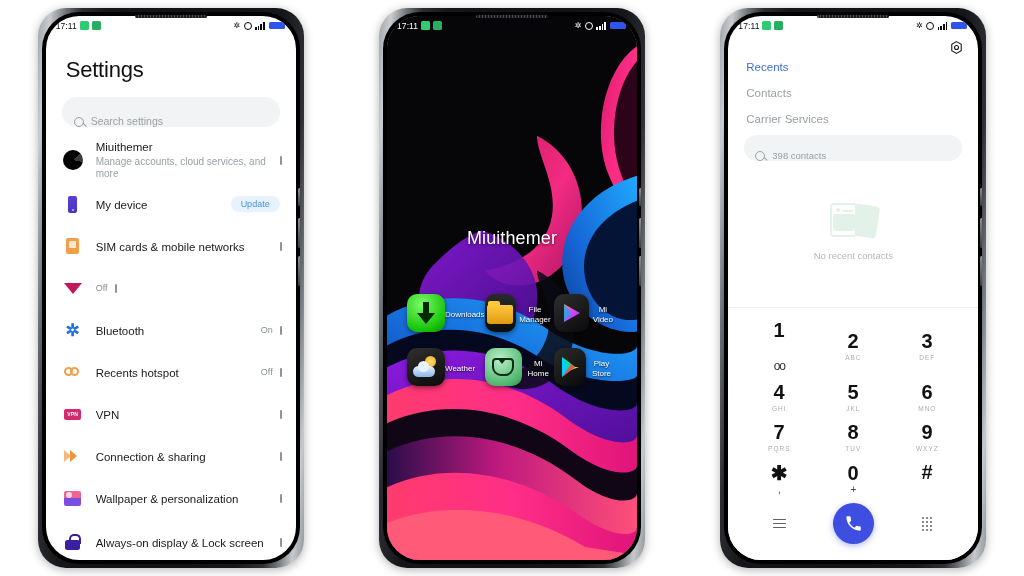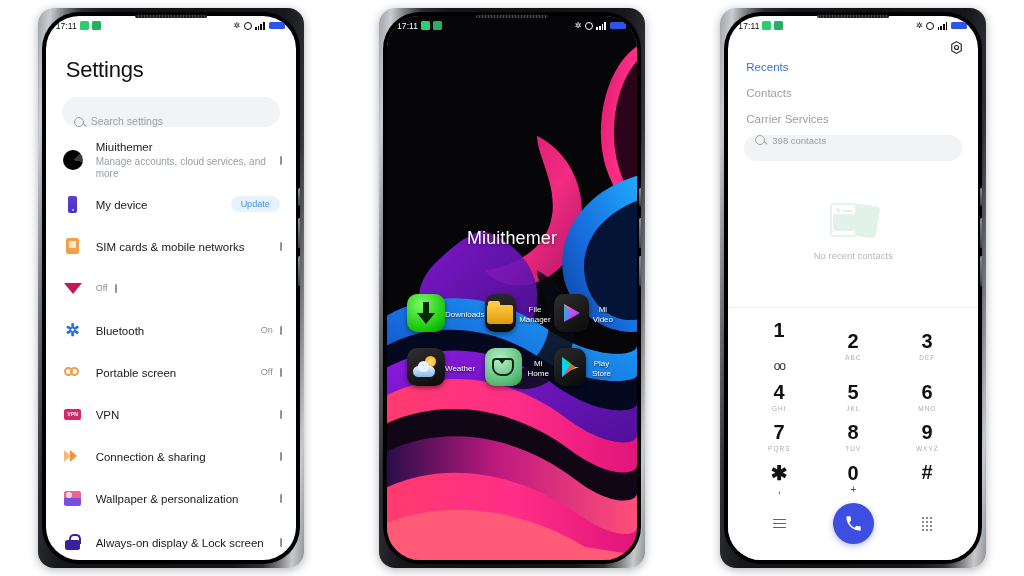--- a/index.html
+++ b/index.html
@@ -16,21 +16,21 @@
     display: flex;
     align-items: center;
     justify-content: space-around;
     background: #ffffff;
   }
 
   
   .phone {
     position: relative;
     width: 266px; height: 560px;
-    border-radius: 16px;
+    border-radius: 28px;
     background: linear-gradient(95deg,
         #9fa2a6 0%, #c9ccd0 4%, #6e7175 9%,
         #2a2c2f 14%, #15161a 22%, #111214 50%,
         #15161a 78%, #2e3033 87%,
         #7a7d81 92%, #c7cacd 96%, #8e9195 100%);
     padding: 4px;
     box-shadow: 0 2px 10px rgba(0,0,0,.30);
   }
   .phone-inner {
     position: relative;
@@ -288,21 +288,21 @@
     display: flex; gap: 14px; padding: 6px 18px 0 18px;
     align-items: baseline;
     flex-direction: column;
   }
   .tab { font-size: 11.5px; color: #9aa0a6; }
   .tab.active { color: #3d6fd6; }
   .dial-search {
     margin: 10px 16px 0 16px;
     height: 26px; border-radius: 13px;
     background: #f2f3f5;
-    display: flex; align-items: flex-start; gap: 7px; padding: 0 11px;
+    display: flex; align-items: flex-end; gap: 7px; padding: 0 11px;
   }
   .dial-search .search-ph { font-size: 9.5px; }
   .empty-area {
     flex: 1; display: flex; flex-direction: column;
     align-items: center; justify-content: center;
     gap: 7px; padding-bottom: 6px;
   }
   .empty-art { width: 50px; height: 42px; position: relative; opacity: .85; }
   .empty-art .card-b {
     position: absolute; right: 0; top: 4px;
@@ -449,21 +449,21 @@
               <span class="chev"></span>
             </div>
 
             <div class="srow">
               <span class="srow-ic">
                   <span class="i-hotspot">
                     <i></i>
                     <i></i>
                   </span>
                 </span>
-              <span class="srow-txt"><span class="srow-label">Portable screen</span></span>
+              <span class="srow-txt"><span class="srow-label">Recents hotspot</span></span>
               <span class="srow-val">Off</span>
               <span class="chev"></span>
             </div>
 
             <div class="srow">
               <span class="srow-ic">
                   <span class="i-vpn">VPN</span>
                 </span>
               <span class="srow-txt"><span class="srow-label">VPN</span></span>
               <span class="chev"></span>

